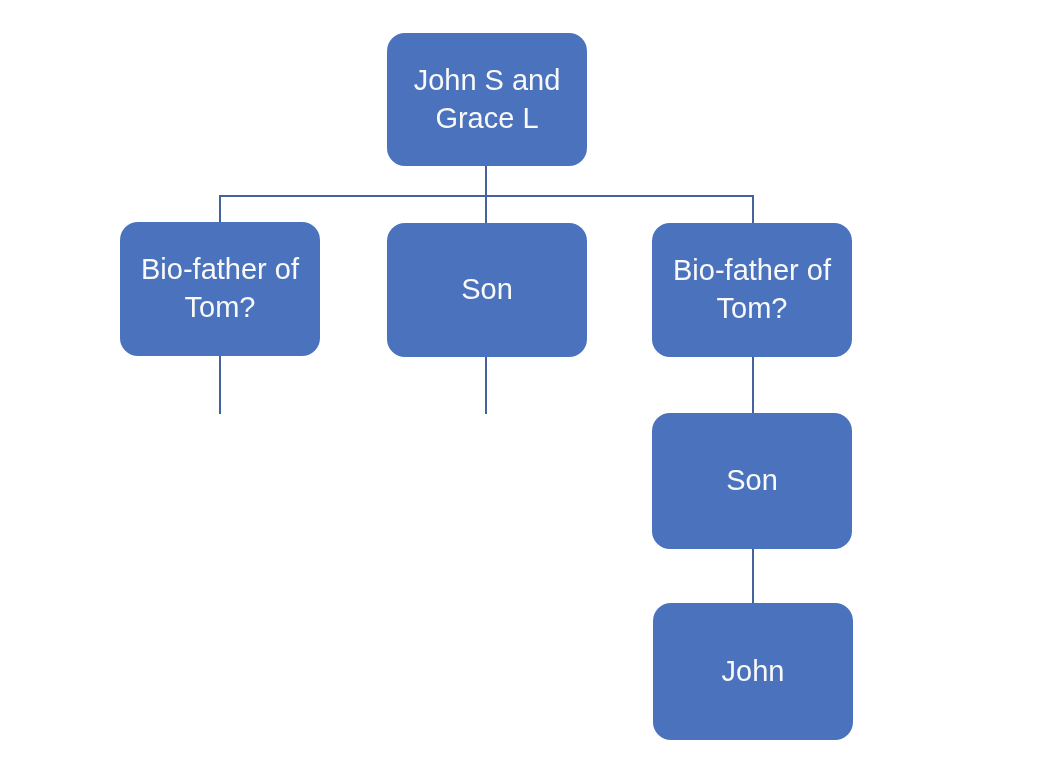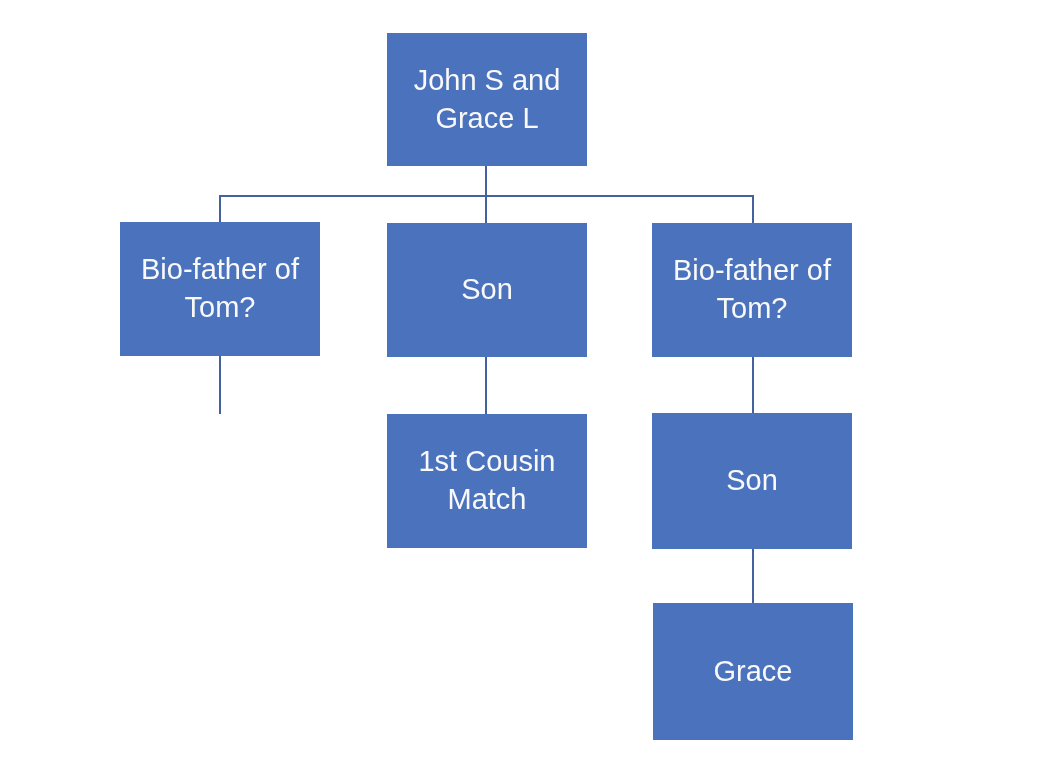--- a/index.html
+++ b/index.html
@@ -13,21 +13,21 @@
     width: 1062px;
     height: 782px;
     background: #ffffff;
     overflow: hidden;
   }
   .node {
     position: absolute;
     width: 200px;
     height: 134px;
     background: #4b72bd;
-    border-radius: 0;
+    border-radius: 18px;
     color: #f9f9f9;
     font-size: 29px;
     line-height: 1.3;
     display: flex;
     align-items: center;
     justify-content: center;
     text-align: center;
     padding: 0 10px;
     box-sizing: border-box;
     z-index: 2;
@@ -71,17 +71,16 @@
   <div class="conn v" id="c-right-drop"></div>
   <div class="conn v" id="c-bioL-child"></div>
   <div class="conn v" id="c-sonM-child"></div>
   <div class="conn v" id="c-bioR-child"></div>
   <div class="conn v" id="c-sonR-child"></div>
 
   <div class="node" id="n-root">John S and Grace L</div>
   <div class="node" id="n-bio-left">Bio-father of Tom?</div>
   <div class="node" id="n-son-mid">Son</div>
   <div class="node" id="n-bio-right">Bio-father of Tom?</div>
-  <div class="node" id="n-cousin">1st Cousin Match</div>
   <div class="node" id="n-son-right">Son</div>
-  <div class="node" id="n-carla">Grace</div>
+  <div class="node" id="n-carla">John</div>
 
 </div>
 
 </body></html>

